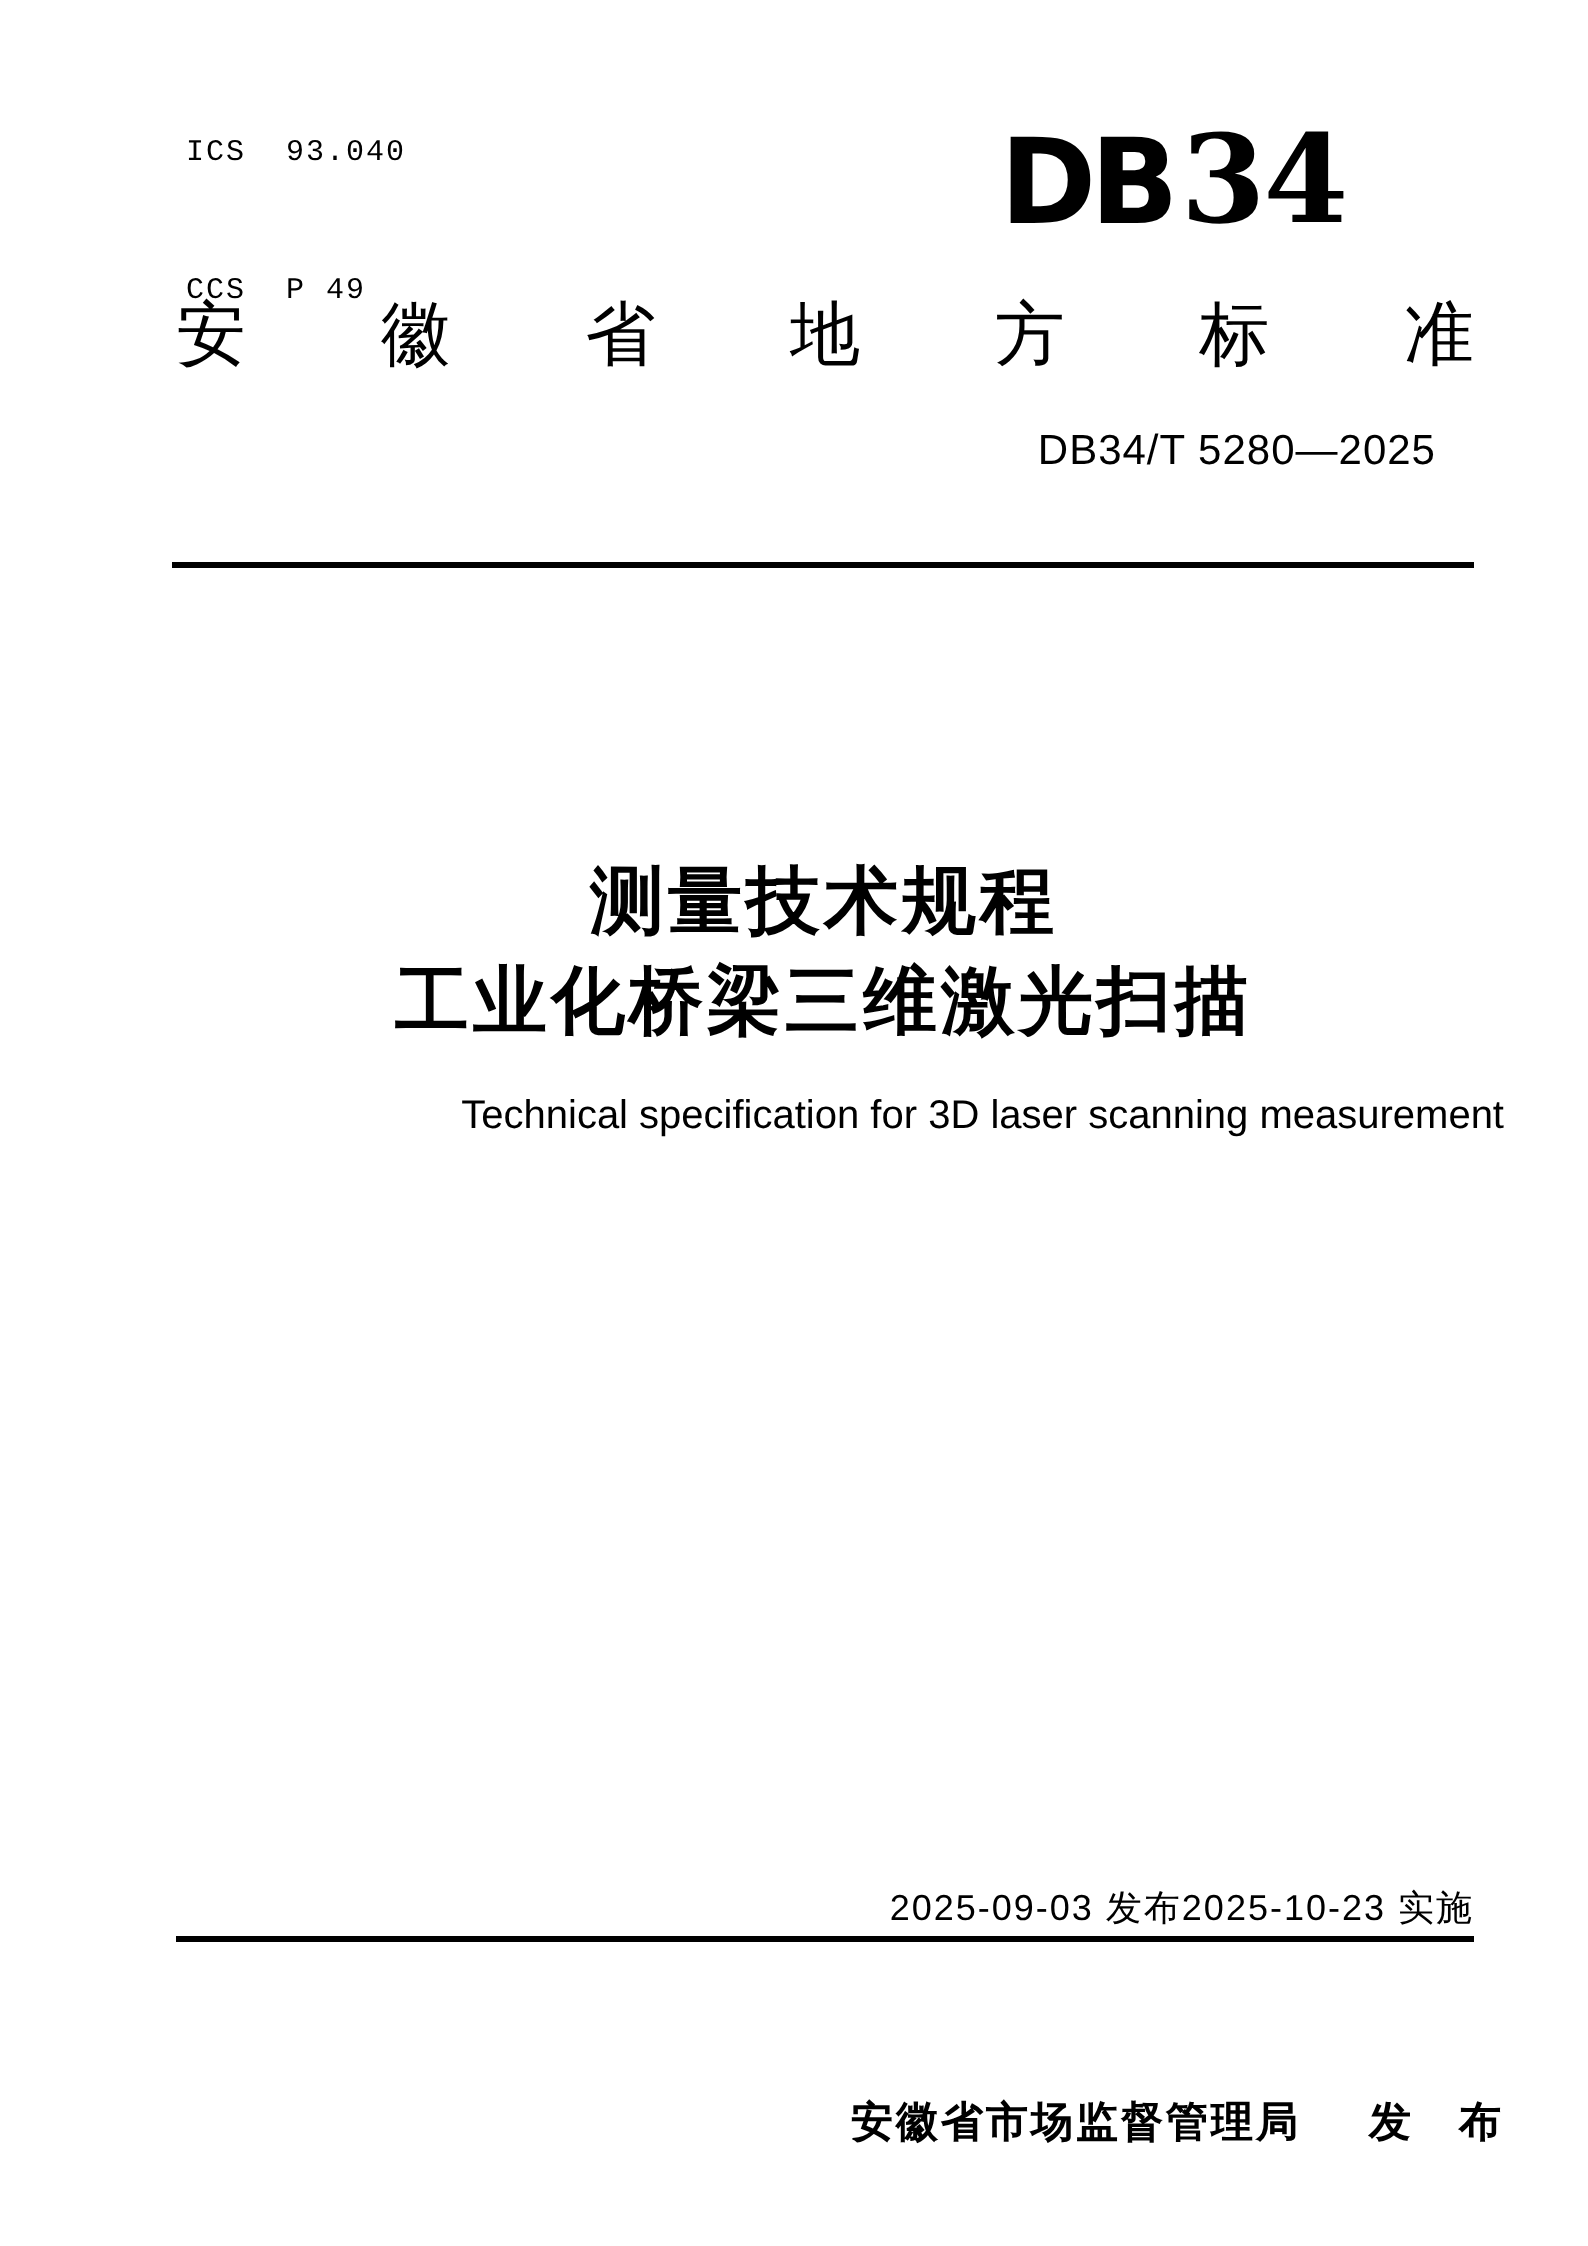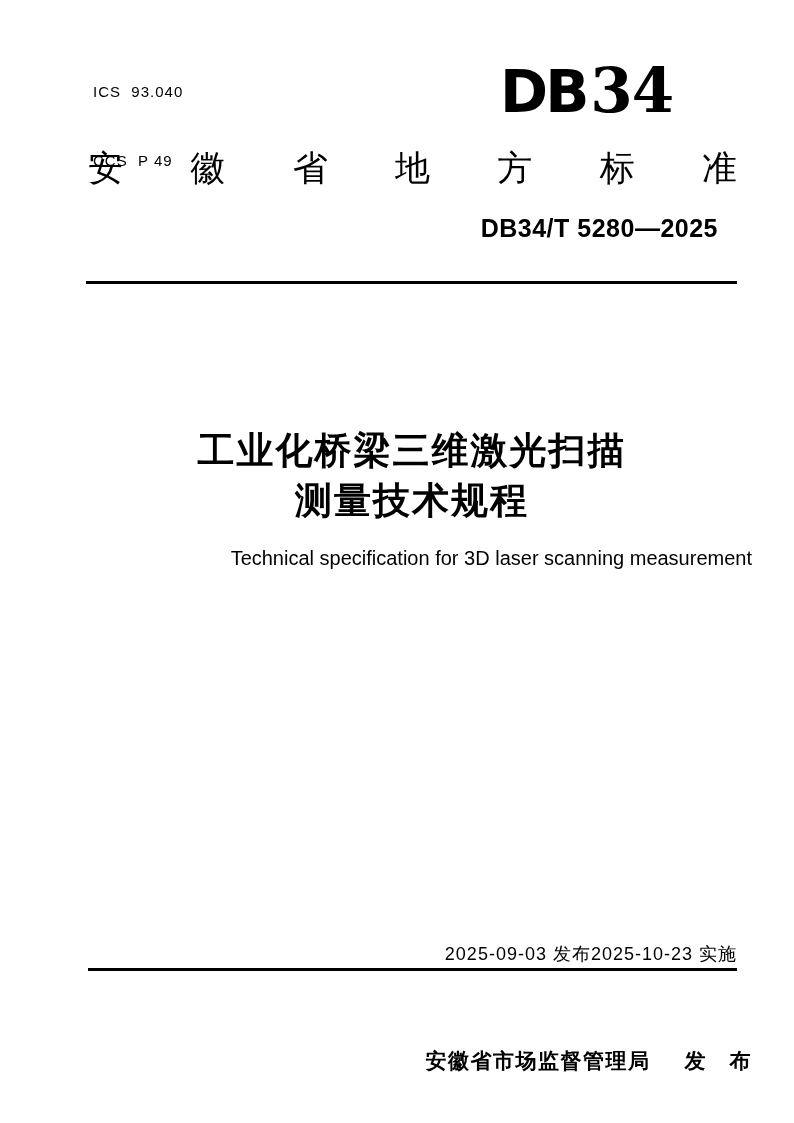--- a/index.html
+++ b/index.html
@@ -12,22 +12,22 @@
     height: 1123px;
     background: #ffffff;
     overflow: hidden;
     margin: 0 auto;
   }
 
   
   .ics-block {
     position: absolute;
     left: 93px;
-    top: 34px;
-    font-family: Liberation Sans, sans-serif;
+    top: 19px;
+    font-family: Liberation Mono, monospace;
     font-size: 15px;
     line-height: 23px;
     letter-spacing: 1px;
     white-space: pre;
   }
 
   
   .logo {
     position: absolute;
     left: 500px;
@@ -64,22 +64,22 @@
     font-weight: 500;
     line-height: 1;
   }
   .std-name span { display: inline-block; }
 
   
   .std-number {
     position: absolute;
     right: 76px;
     top: 214px;
-    font-size: 25px;
-    font-weight: 700;
+    font-size: 21px;
+    font-weight: 400;
     letter-spacing: 0.5px;
     white-space: pre;
   }
 
   .rule {
     position: absolute;
     background: #000000;
   }
   .rule-top { left: 86px; top: 281px; width: 651px; height: 3px; }
   .rule-bottom { left: 88px; top: 968px; width: 649px; height: 2.5px; }
@@ -159,22 +159,22 @@
     <span>方</span>
     <span>标</span>
     <span>准</span>
   </div>
 
   <div class="std-number">DB34/T 5280—2025</div>
 
   <div class="rule rule-top"></div>
 
   <div class="title-cn">
+    <div>测量技术规程</div>
     <div>工业化桥梁三维激光扫描</div>
-    <div>测量技术规程</div>
   </div>
 
   <div class="title-en">
     <div>Technical specification for 3D laser scanning measurement</div>
   </div>
 
   <div class="dates">
     <span>2025-09-03 发布</span>
     <span>2025-10-23 实施</span>
   </div>

